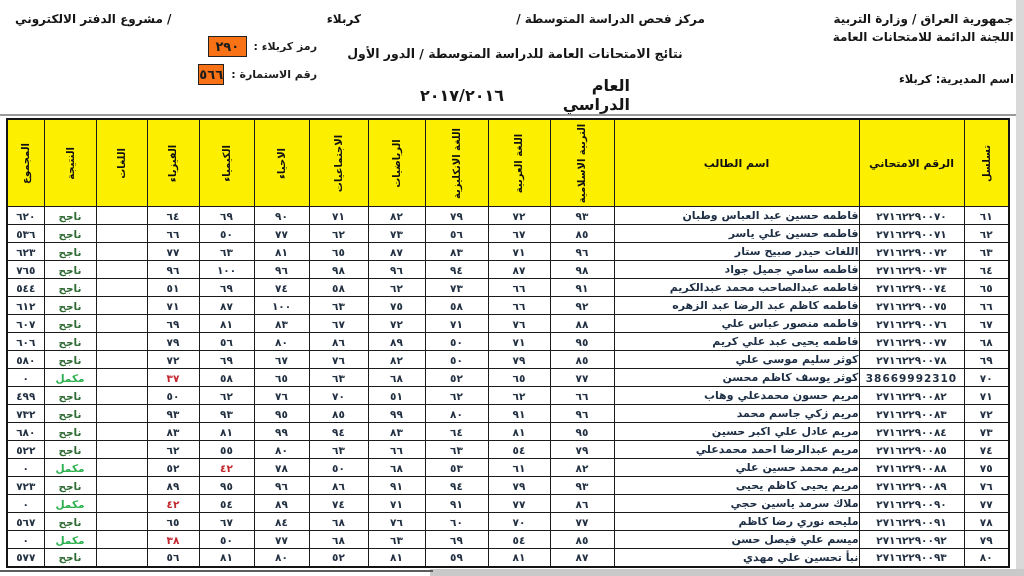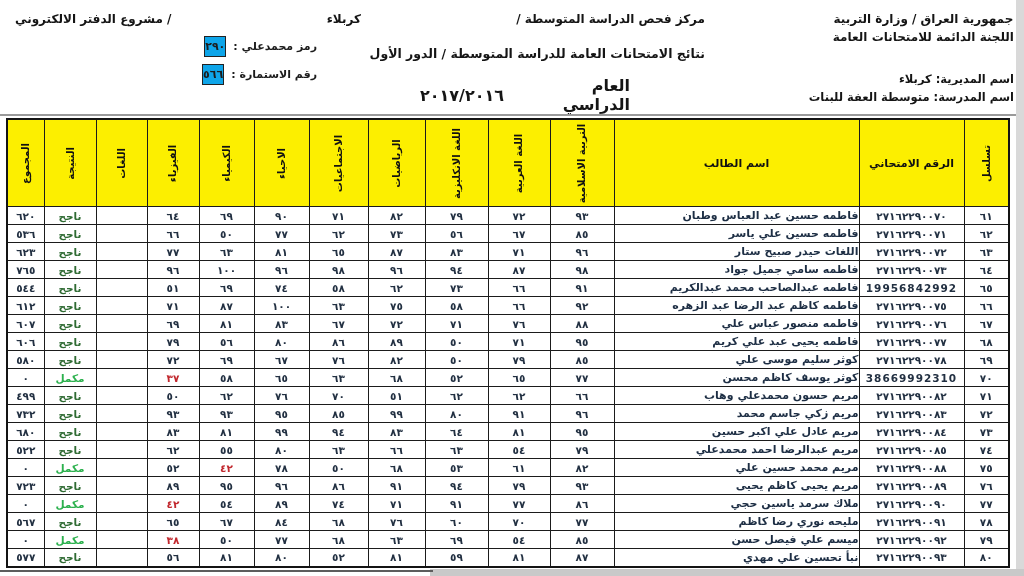--- a/index.html
+++ b/index.html
@@ -10,33 +10,33 @@
     direction:rtl;
   }
   
   .gov{position:absolute;top:10px;right:10px;text-align:center;
        font-weight:bold;font-size:12px;line-height:1.5;color:#151515;}
   .dir-school{position:absolute;top:70px;right:10px;text-align:right;
        font-weight:bold;font-size:11.5px;line-height:1.6;color:#151515;}
   .center-top{position:absolute;top:12px;left:15px;width:690px;
        display:flex;justify-content:space-between;align-items:flex-start;
        font-weight:bold;font-size:12px;color:#151515;direction:rtl;}
-  .exam-title{position:absolute;top:46px;left:325px;width:380px;
+  .exam-title{position:absolute;top:46px;left:325px;width:380px;text-align:center;
        font-weight:bold;font-size:12.5px;color:#151515;}
   .year-line{position:absolute;top:76px;left:420px;width:210px;
        display:flex;justify-content:center;align-items:center;gap:22px;
        direction:rtl;font-weight:bold;color:#151515;}
   .year-label{font-size:16px;}
   .year-value{font-size:16px;}
   .code-lines{position:absolute;top:36px;left:165px;width:152px;}
   .code-row{display:flex;direction:rtl;align-items:center;gap:7px;margin-bottom:7px;justify-content:flex-start;}
   .code-label{font-weight:bold;font-size:11px;white-space:nowrap;}
-  .code-box{width:74px;height:19px;border:1.5px solid #222;background:#0ea5e9;
+  .code-box{width:74px;height:19px;border:1.5px solid #222;background:#f97316;
        display:flex;align-items:center;justify-content:center;
-       font-weight:bold;font-size:11px;margin-left:43px;}
+       font-weight:bold;font-size:13px;margin-left:43px;}
   .hr-top{position:absolute;top:114px;left:0;width:1024px;height:1.5px;background:#9a9a9a;}
 
   
   table.results{position:absolute;top:118px;right:14px;width:1002px;
        border-collapse:collapse;table-layout:fixed;direction:rtl;
        border:2.5px solid #141414;}
   table.results th,table.results td{
        border:1.4px solid #1b1b1b;padding:0;overflow:hidden;white-space:nowrap;}
   thead th{background:var(--header-bg,#fcef00);height:86px;
        font-weight:bold;color:#111;border-bottom:2.5px solid #111;}
@@ -73,32 +73,31 @@
 
 <div class="exam-title">نتائج الامتحانات العامة للدراسة المتوسطة / الدور الأول</div>
 
 <div class="year-line">
   <span class="year-label">العام الدراسي</span>
   <span class="year-value">٢٠١٧/٢٠١٦</span>
 </div>
 
 <div class="code-lines">
   <div class="code-row">
-    <span class="code-label">رمز محمدعلي :</span>
+    <span class="code-label">رمز كربلاء :</span>
     <span class="code-box">٢٩٠</span>
   </div>
   <div class="code-row">
     <span class="code-label">رقم الاستمارة :</span>
     <span class="code-box">٥٦٦</span>
   </div>
 </div>
 
 <div class="dir-school">
   <div>اسم المديرية: كربلاء</div>
-  <div>اسم المدرسة: متوسطة العفة للبنات</div>
 </div>
 
 <div class="hr-top"></div>
 
 <table class="results">
     <colgroup>
       <col style="width: 45px;">
       <col style="width: 105px;">
       <col style="width: 245px;">
       <col style="width: 64px;">
@@ -247,21 +246,21 @@
         <td class="num">٩٨</td>
         <td class="num">٩٦</td>
         <td class="num">١٠٠</td>
         <td class="num">٩٦</td>
         <td class="num"></td>
         <td class="num pass">ناجح</td>
         <td class="num">٧٦٥</td>
       </tr>
       <tr>
         <td class="num">٦٥</td>
-        <td class="exam">19956842992</td>
+        <td class="exam">٢٧١٦٢٢٩٠٠٧٤</td>
         <td class="name">فاطمه عبدالصاحب محمد عبدالكريم</td>
         <td class="num">٩١</td>
         <td class="num">٦٦</td>
         <td class="num">٧٣</td>
         <td class="num">٦٢</td>
         <td class="num">٥٨</td>
         <td class="num">٧٤</td>
         <td class="num">٦٩</td>
         <td class="num">٥١</td>
         <td class="num"></td>

